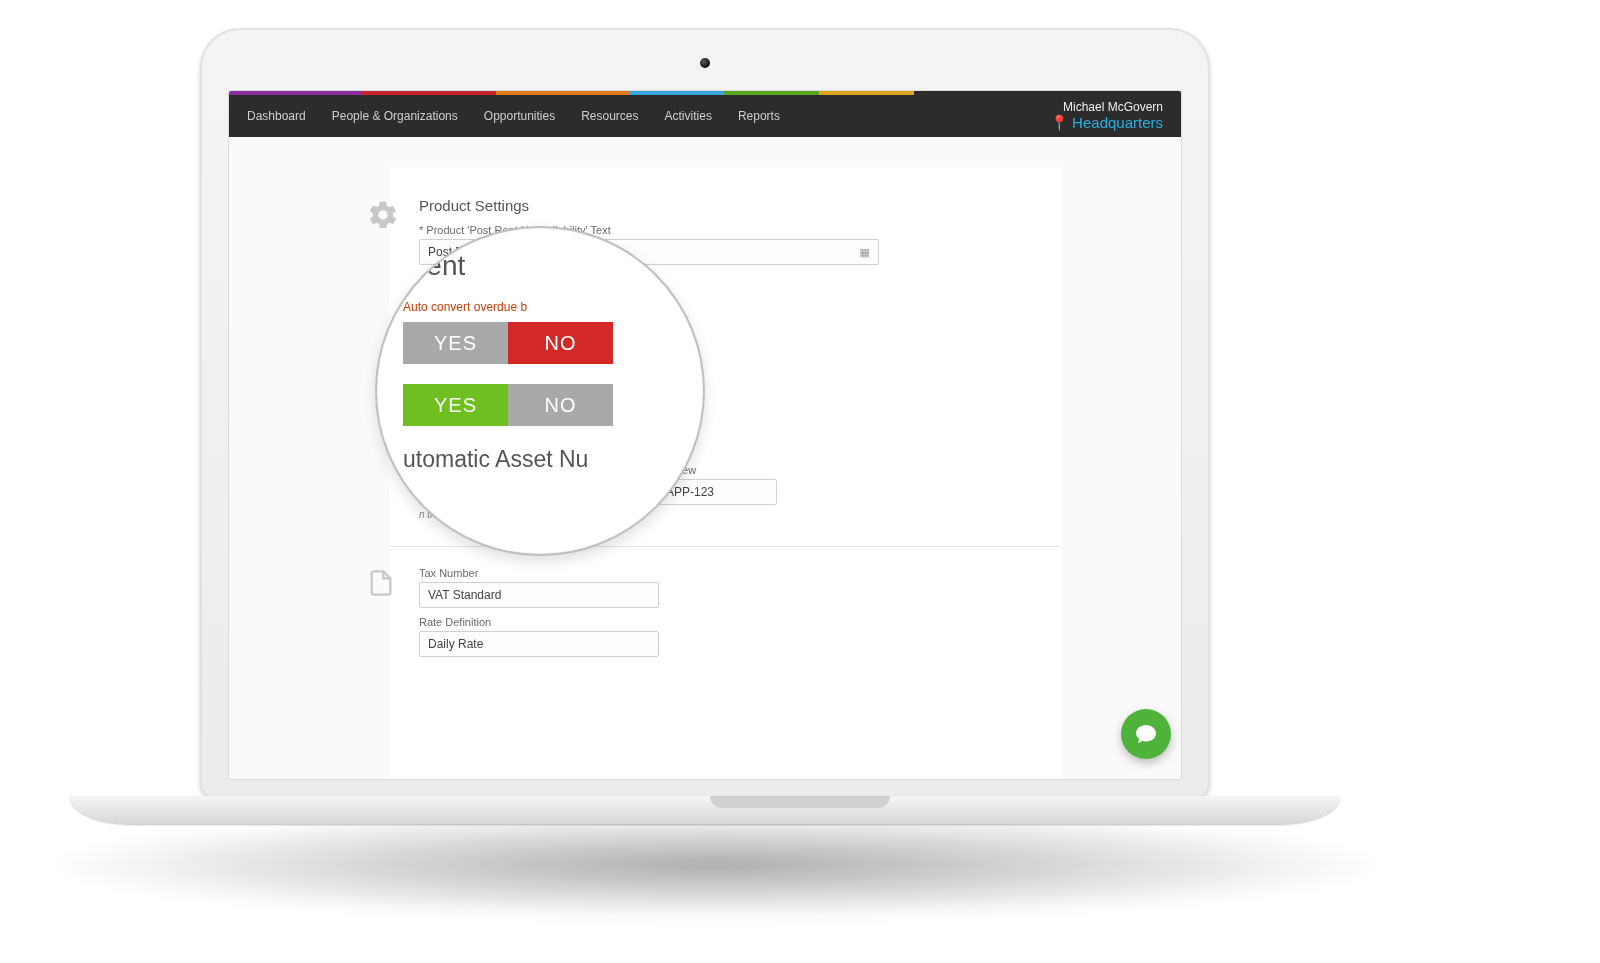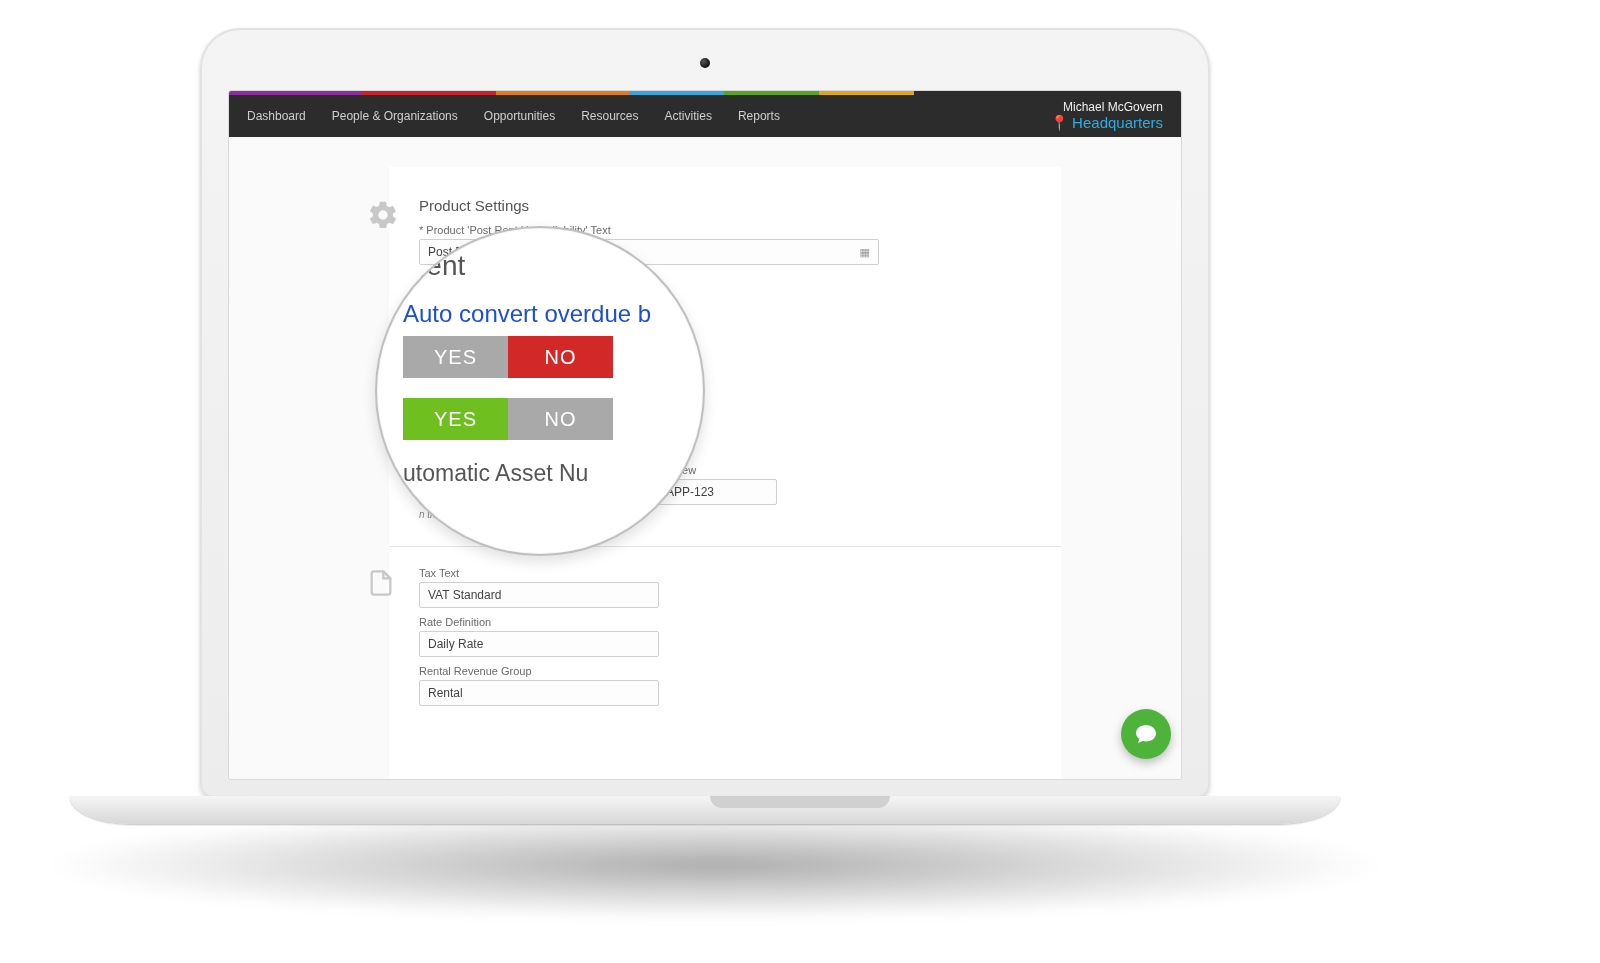--- a/index.html
+++ b/index.html
@@ -94,21 +94,21 @@
 
   
   .lens{
     position:absolute;left:375px;top:226px;width:330px;height:330px;border-radius:50%;
     background:#fff;border:2px solid #bfbfbf;
     box-shadow:0 6px 14px rgba(0,0,0,.12), inset 0 0 0 1px rgba(0,0,0,.04);
     overflow:hidden;
   }
   .lens-inner{padding:22px 22px 0 26px;font-family:Arial,Helvetica,sans-serif}
   .lens .clip-top{font-size:28px;color:#555;margin:0 0 18px;white-space:nowrap}
-  .lens .lbl{font-size:24px;color:#1d4ed8;margin-bottom:8px;white-space:nowrap}
+  .lens .lbl{font-size:12px;color:#c2410c;margin-bottom:8px;white-space:nowrap}
   .toggle{display:flex;width:210px;height:42px;margin-bottom:20px}
   .toggle div{flex:1;display:flex;align-items:center;justify-content:center;color:#fff;font-size:20px;letter-spacing:1px}
   .tg-grey{background:var(--grey-toggle)}
   .tg-red{background:var(--red)}
   .tg-green{background:var(--green)}
   .lens .clip-bot{font-size:23px;color:#555;white-space:nowrap;margin-top:4px}
 
   
   .chat{
     position:absolute;right:10px;bottom:20px;width:50px;height:50px;border-radius:50%;
@@ -212,37 +212,31 @@
 
         <div class="section relholder">
           <span class="doc-ico">
             <svg width="28" height="28" viewBox="0 0 24 24" fill="none" stroke="currentColor" stroke-width="2">
                 <path d="M14 2H6a2 2 0 0 0-2 2v16a2 2 0 0 0 2 2h12a2 2 0 0 0 2-2V8z"></path>
                 <path d="M14 2v6h6"></path>
               </svg>
           </span>
 
           <div class="field">
-            <label>Tax Text</label>
+            <label>Tax Number</label>
             <div class="input" style="width:240px">
                 <span>VAT Standard</span>
               </div>
           </div>
           <div class="field">
             <label>Rate Definition</label>
             <div class="input" style="width:240px">
                 <span>Daily Rate</span>
               </div>
           </div>
-          <div class="field">
-            <label>Rental Revenue Group</label>
-            <div class="input" style="width:240px">
-                <span>Rental</span>
-              </div>
-          </div>
         </div>
 
       </div>
     </div>
 
     <div class="chat">
       <svg viewBox="0 0 24 24">
           <path d="M12 3C6.5 3 2 6.6 2 11c0 2.4 1.3 4.5 3.4 6L4 21l4.6-2.1c1.1.3 2.2.5 3.4.5 5.5 0 10-3.6 10-8S17.5 3 12 3z"></path>
         </svg>
     </div>

